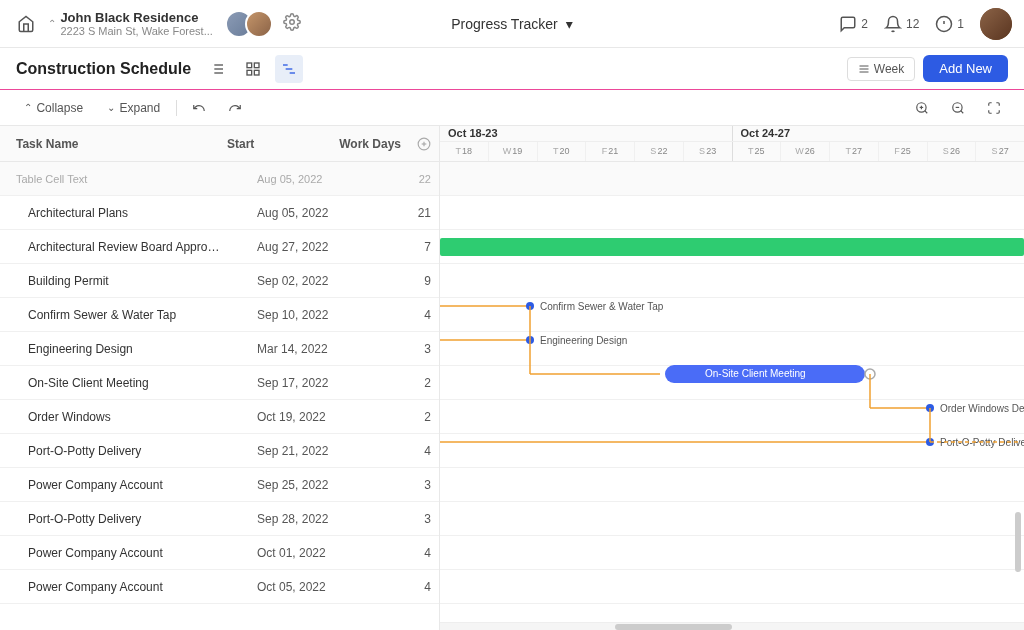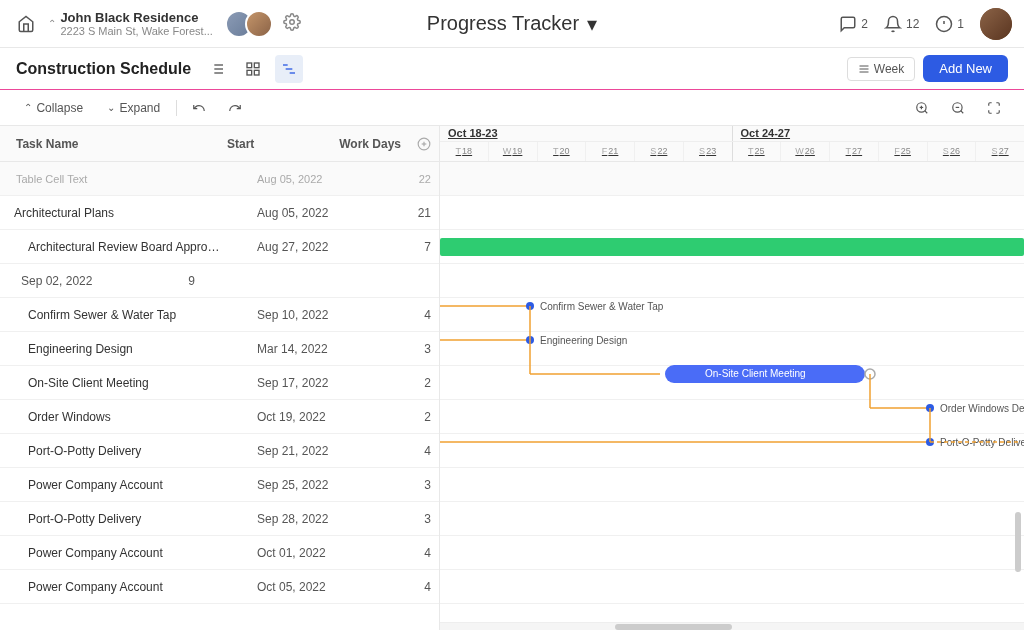--- a/index.html
+++ b/index.html
@@ -14,21 +14,21 @@
     .project-info { display: flex; align-items: center; margin-left: 8px; cursor: pointer; }
     .project-chevron { margin-right: 4px; color: #888; font-size: 10px; }
     .project-name { font-weight: 600; font-size: 13px; }
     .project-address { font-size: 11px; color: #888; }
     .project-avatars { display: flex; align-items: center; margin-left: 12px; }
     .avatar-group { display: flex; }
     .avatar-img { width: 28px; height: 28px; border-radius: 50%; background: #ccc; border: 2px solid #fff; overflow: hidden; }
     .avatar-img:nth-child(2) { margin-left: -8px; }
     .settings-icon { margin-left: 10px; color: #888; cursor: pointer; font-size: 16px; }
     .nav-center { position: absolute; left: 50%; transform: translateX(-50%); }
-    .progress-tracker-btn { display: flex; align-items: center; gap: 8px; font-size: 20px; font-weight: 500; color: #333; cursor: pointer; padding: 4px 8px; border-radius: 4px; }
+    .progress-tracker-btn { display: flex; align-items: center; gap: 8px; font-size: 14px; font-weight: 500; color: #333; cursor: pointer; padding: 4px 8px; border-radius: 4px; }
     .nav-right { margin-left: auto; display: flex; align-items: center; gap: 16px; }
     .nav-icon-btn { display: flex; align-items: center; gap: 4px; color: #555; cursor: pointer; font-size: 12px; }
     .nav-icon-btn svg { width: 18px; height: 18px; }
     .user-avatar { width: 32px; height: 32px; border-radius: 50%; background: linear-gradient(135deg, #8b6347, #6b4423); display: flex; align-items: center; justify-content: center; overflow: hidden; cursor: pointer; }
 
     
     .sub-nav {
       display: flex; align-items: center; justify-content: space-between;
       height: 42px; padding: 0 16px; border-bottom: 1px solid #ec4899; background: #fff;
     }
@@ -242,30 +242,31 @@
     </div>
     <div class="task-rows">
 
       <div class="task-row" style="background:#fafafa;">
         <div class="task-cell-name" style="color:#aaa;font-size:11px;">Table Cell Text</div>
         <div class="task-cell-start" style="color:#aaa;font-size:11px;">Aug 05, 2022</div>
         <div class="task-cell-days" style="color:#aaa;font-size:11px;">22</div>
       </div>
 
       <div class="task-row">
-        <div class="task-cell-name" style="padding-left:14px;">Architectural Plans</div>
+        <div class="task-cell-name" style="padding-left:28px;">Architectural Plans</div>
         <div class="task-cell-start">Aug 05, 2022</div>
         <div class="task-cell-days">21</div>
       </div>
       <div class="task-row">
         <div class="task-cell-name" style="padding-left:28px;">Architectural Review Board Approval</div>
         <div class="task-cell-start">Aug 27, 2022</div>
         <div class="task-cell-days">7</div>
       </div>
       <div class="task-row">
+        <div class="task-cell-name" style="padding-left:28px;">Building Permit</div>
         <div class="task-cell-start">Sep 02, 2022</div>
         <div class="task-cell-days">9</div>
       </div>
       <div class="task-row">
         <div class="task-cell-name" style="padding-left:28px;">Confirm Sewer &amp; Water Tap</div>
         <div class="task-cell-start">Sep 10, 2022</div>
         <div class="task-cell-days">4</div>
       </div>
       <div class="task-row">
         <div class="task-cell-name" style="padding-left:28px;">Engineering Design</div>
@@ -305,21 +306,21 @@
       <div class="task-row">
         <div class="task-cell-name" style="padding-left:28px;">Power Company Account</div>
         <div class="task-cell-start">Oct 05, 2022</div>
         <div class="task-cell-days">4</div>
       </div>
     </div>
   </div>
 
   <div class="gantt-panel">
 
-    <div style="height:36px;background:#fafafa;border-bottom:1px solid #e8e8e8;display:flex;flex-direction:column;text-decoration:underline;">
+    <div style="height:36px;background:#fafafa;border-bottom:1px solid #e8e8e8;display:flex;flex-direction:column;">
       <div style="display:flex;height:16px;border-bottom:1px solid #eee;">
         <div style="flex:1;display:flex;align-items:center;padding:0 8px;font-size:11px;font-weight:600;color:#333;border-right:1px solid #ddd;">Oct 18-23</div>
         <div style="flex:1;display:flex;align-items:center;padding:0 8px;font-size:11px;font-weight:600;color:#333;">Oct 24-27</div>
       </div>
       <div style="display:flex;height:20px;">
         <div style="flex:1;display:flex;align-items:center;justify-content:center;font-size:9px;color:#888;border-right:1px solid #f0f0f0;"><span style="color:#aaa;margin-right:1px;">T</span>18</div>
         <div style="flex:1;display:flex;align-items:center;justify-content:center;font-size:9px;color:#888;border-right:1px solid #f0f0f0;"><span style="color:#aaa;margin-right:1px;">W</span>19</div>
         <div style="flex:1;display:flex;align-items:center;justify-content:center;font-size:9px;color:#888;border-right:1px solid #f0f0f0;"><span style="color:#aaa;margin-right:1px;">T</span>20</div>
         <div style="flex:1;display:flex;align-items:center;justify-content:center;font-size:9px;color:#888;border-right:1px solid #f0f0f0;"><span style="color:#aaa;margin-right:1px;">F</span>21</div>
         <div style="flex:1;display:flex;align-items:center;justify-content:center;font-size:9px;color:#888;border-right:1px solid #f0f0f0;"><span style="color:#aaa;margin-right:1px;">S</span>22</div>

